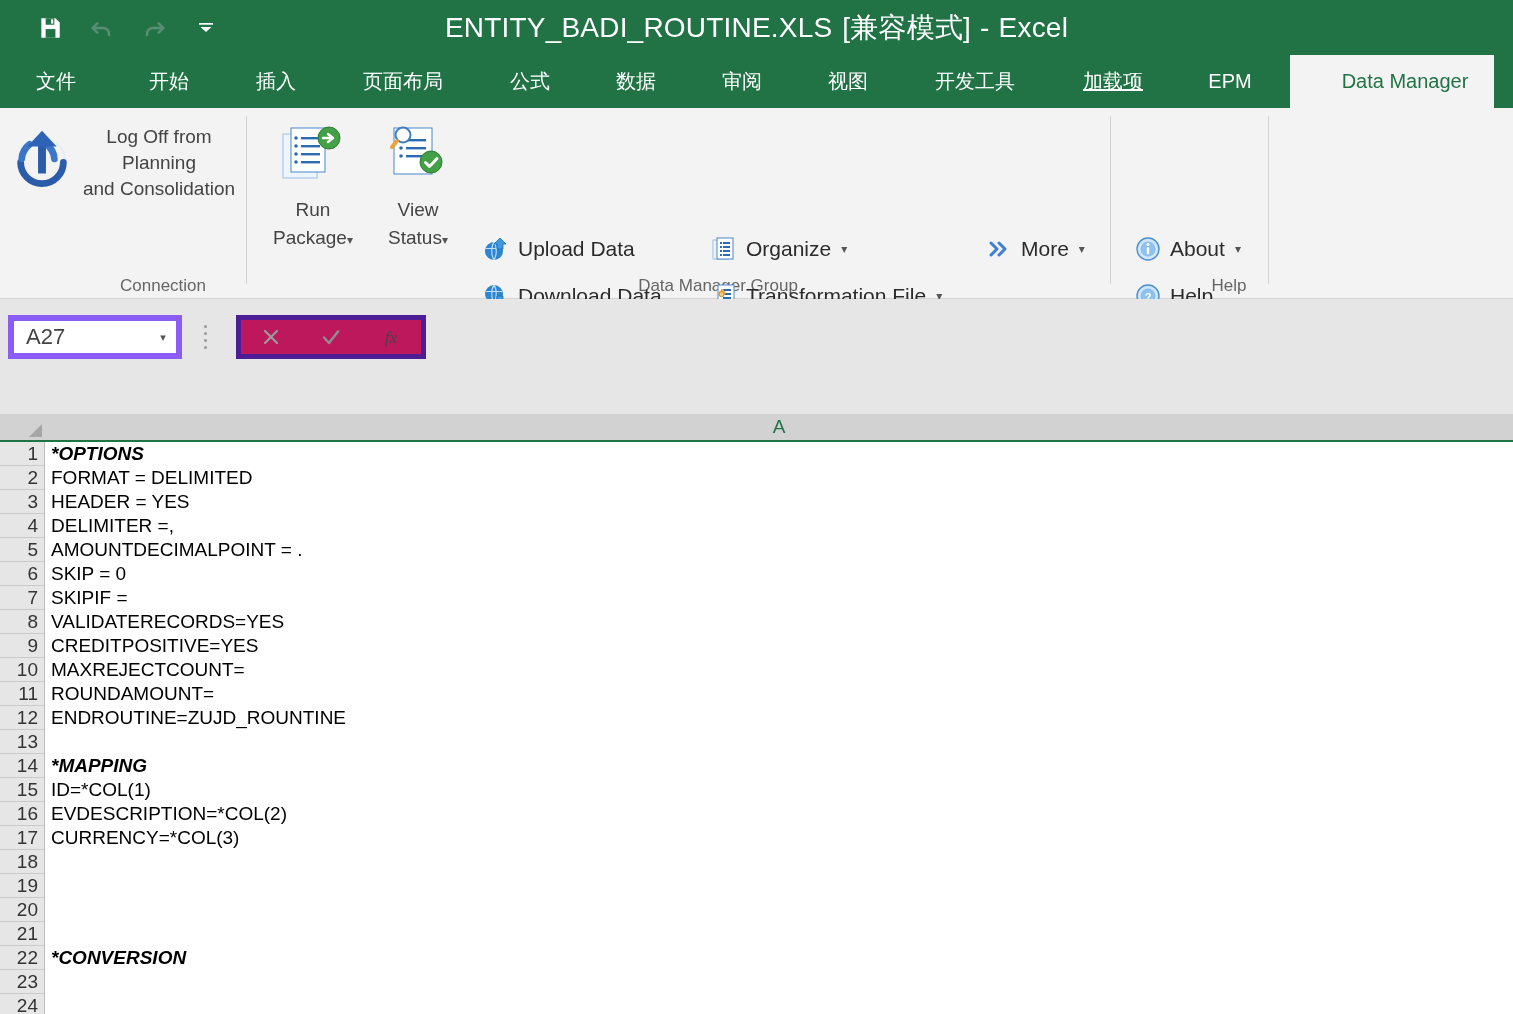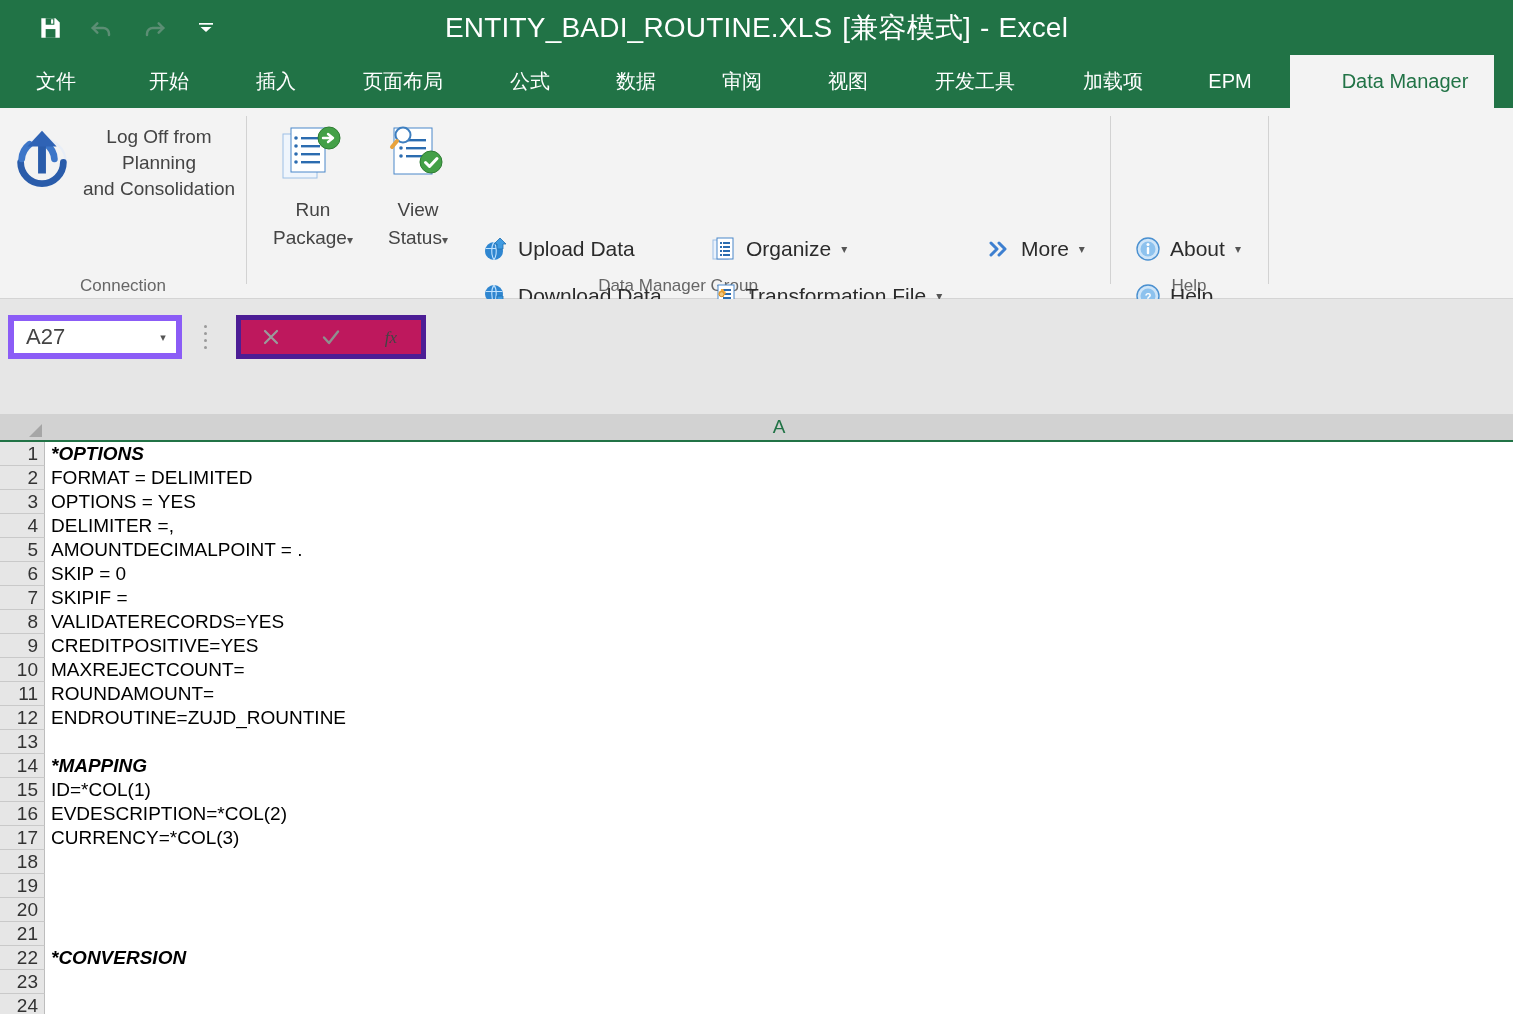--- a/index.html
+++ b/index.html
@@ -94,20 +94,21 @@
     height: 168px;
     background: #d2d2d2;
   }
   .grp-label {
     position: absolute;
     top: 168px;
     font-size: 17px;
     color: #666666;
     text-align: center;
     white-space: nowrap;
+    padding-left: 40px;
   }
 
   
   #logoff-btn {
     position: absolute;
     left: 6px; top: 10px;
     width: 234px; height: 150px;
     display: flex;
     flex-direction: row;
     align-items: flex-start;
@@ -359,21 +360,21 @@
 <div id="tabstrip">
     <div class="tab" style="left: 18px; width: 76px;">文件</div>
     <div class="tab" style="left: 131px; width: 76px;">开始</div>
     <div class="tab" style="left: 238px; width: 76px;">插入</div>
     <div class="tab" style="left: 345px; width: 116px;">页面布局</div>
     <div class="tab" style="left: 492px; width: 76px;">公式</div>
     <div class="tab" style="left: 598px; width: 76px;">数据</div>
     <div class="tab" style="left: 704px; width: 76px;">审阅</div>
     <div class="tab" style="left: 810px; width: 76px;">视图</div>
     <div class="tab" style="left: 917px; width: 116px;">开发工具</div>
-    <div class="tab" style="left: 1065px; width: 96px;">加载项</div>
+    <div class="tab" style="left: 1065px; width: 96px; text-decoration: underline;">加载项</div>
     <div class="tab" style="left: 1192px; width: 76px;">EPM</div>
     <div class="tab active" style="left: 1290px; width: 204px;">Data Manager</div>
   </div>
 
 <div id="ribbon">
 
   <div class="grp-sep" style="left:246px"></div>
   <div class="grp-sep" style="left:1110px"></div>
   <div class="grp-sep" style="left:1268px"></div>
 
@@ -619,21 +620,21 @@
       <div class="row">
         <div class="rh">1</div>
         <div class="cell bold">*OPTIONS</div>
       </div>
       <div class="row">
         <div class="rh">2</div>
         <div class="cell">FORMAT = DELIMITED</div>
       </div>
       <div class="row">
         <div class="rh">3</div>
-        <div class="cell">OPTIONS = YES</div>
+        <div class="cell">HEADER = YES</div>
       </div>
       <div class="row">
         <div class="rh">4</div>
         <div class="cell">DELIMITER =,</div>
       </div>
       <div class="row">
         <div class="rh">5</div>
         <div class="cell">AMOUNTDECIMALPOINT = .</div>
       </div>
       <div class="row">

